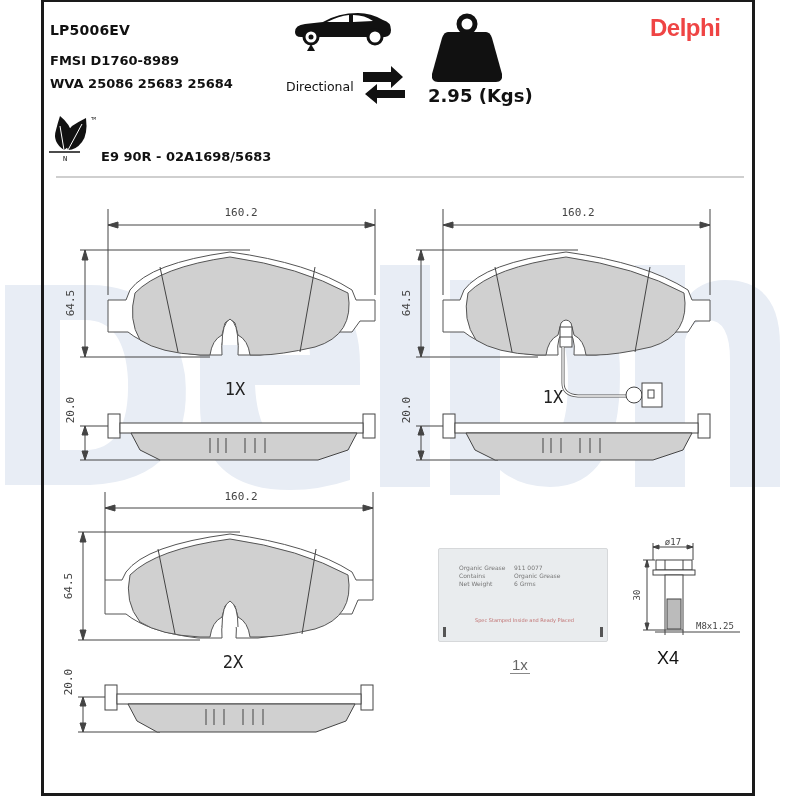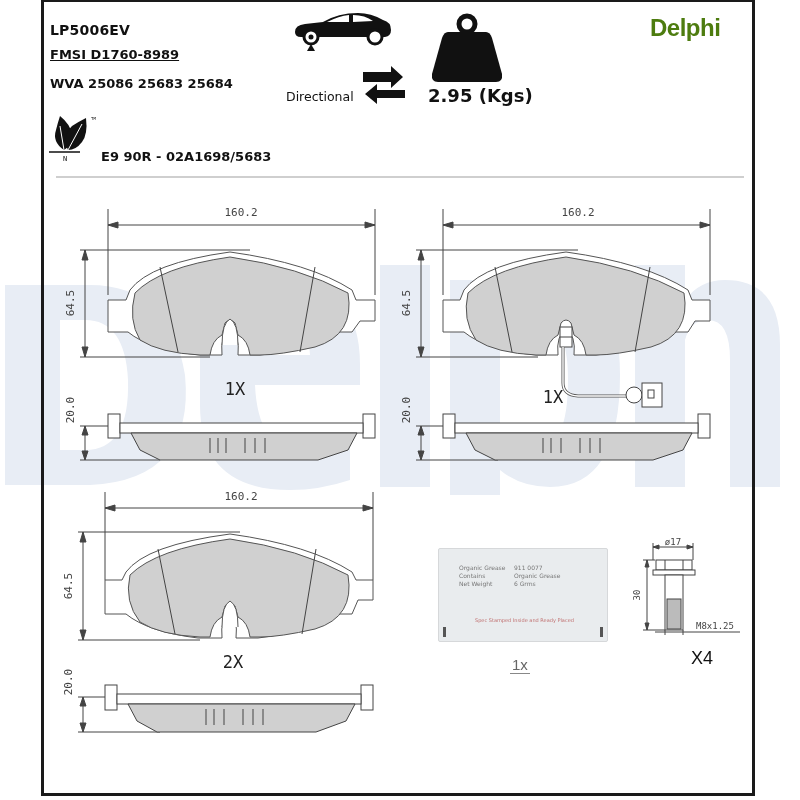--- a/index.html
+++ b/index.html
@@ -1,29 +1,29 @@
 <!DOCTYPE html>
 <html><head>
 <meta charset="utf-8">
 <style>
   html,body{margin:0;padding:0;background:#fff;}
   body{width:800px;height:800px;position:relative;overflow:hidden;font-family:"DejaVu Sans","Liberation Sans",sans-serif;color:#111;}
   .frame{position:absolute;left:41px;top:0;width:714px;height:796px;border:3px solid #1a1a1a;border-top:2px solid #1a1a1a;box-sizing:border-box;}
   .abs{position:absolute;}
   .title{left:50px;top:22px;font-size:14px;font-weight:bold;letter-spacing:0.2px;}
   .sub{font-size:13px;font-weight:bold;}
-  .fmsi{left:50px;top:47px;text-decoration:underline;}
+  .fmsi{left:50px;top:53px;}
   .wva{left:50px;top:76px;text-align:right;}
   .ecer{left:101px;top:149px;}
-  .directional{left:286px;top:89px;font-size:12.5px;}
+  .directional{left:286px;top:79px;font-size:12.5px;}
   .weight{left:428px;top:85px;font-size:18px;font-weight:bold;}
-  .brand{left:650px;top:14px;font-size:24px;font-weight:bold;color:#4d7c0f;font-family:"Liberation Sans",sans-serif;letter-spacing:-0.5px;}
+  .brand{left:650px;top:14px;font-size:24px;font-weight:bold;color:#ef4444;font-family:"Liberation Sans",sans-serif;letter-spacing:-0.5px;}
   .divider{left:56px;top:176px;width:688px;height:2px;background:#cfcfcf;}
   .watermark{left:0;top:265px;width:800px;height:230px;}
-  .qty{font-size:18px;font-family:"Liberation Sans",sans-serif;margin-left:34px;}
+  .qty{font-size:18px;font-family:"Liberation Sans",sans-serif;}
   svg text{font-family:"DejaVu Sans Mono",monospace;}
 </style>
 </head>
 <body>
 
 <svg class="abs watermark" viewBox="0 0 800 230" preserveAspectRatio="none">
   <g fill="#e8edf5">
 
     <path d="M5 20 H90 Q170 20 185 110 Q195 215 90 220 H5 Z M60 55 V185 H85 Q130 185 128 115 Q125 55 85 55 Z" fill-rule="evenodd"></path>
 

